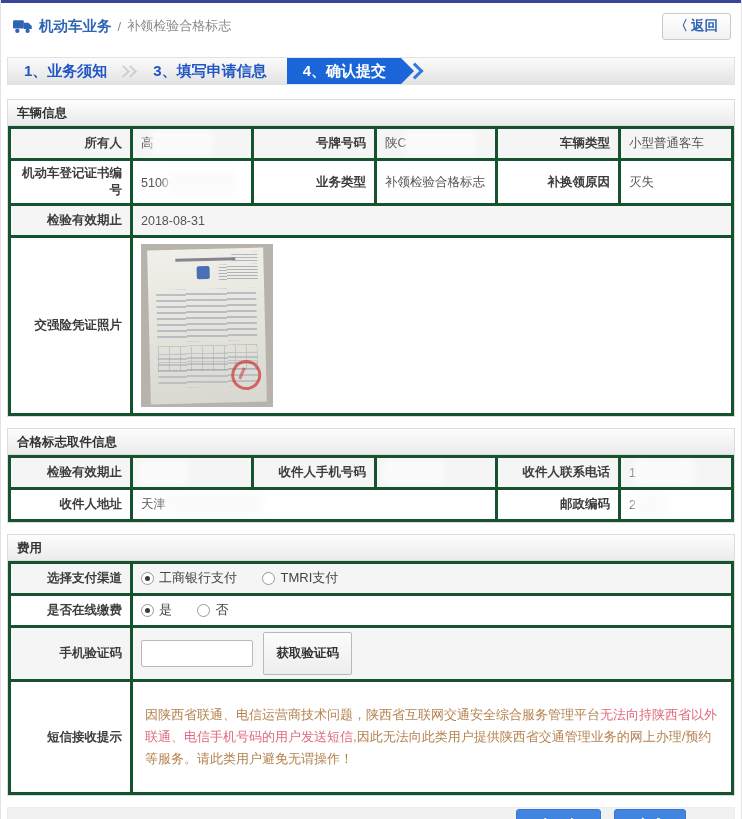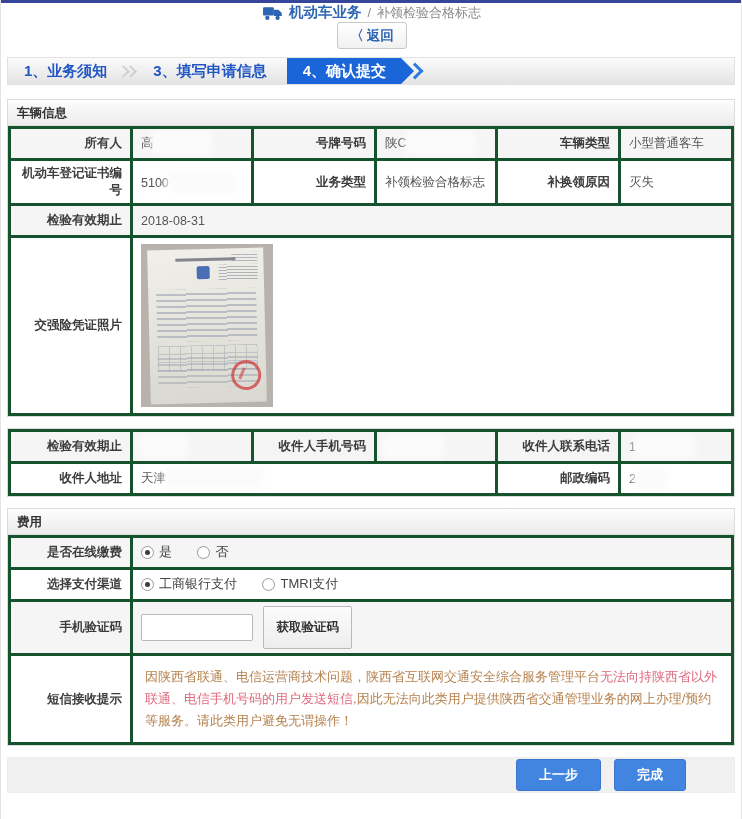--- a/index.html
+++ b/index.html
@@ -2,21 +2,21 @@
 <html><head>
 <meta charset="utf-8">
 <style>
   * { margin:0; padding:0; box-sizing:border-box; }
   html,body { background:#fff; }
   body { font-family:"Liberation Sans","DejaVu Sans",sans-serif; font-size:12.5px; color:#333; }
   .page { width:742px; height:819px; overflow:hidden; background:#fff; border-left:1px solid #e3e3e3; border-right:1px solid #e3e3e3; position:relative; }
   .topline { height:3px; background:#35469b; }
 
   
-  header { display:flex; align-items:center; justify-content:space-between; height:46px; padding:0 10px 0 12px;flex-direction:column; }
+  header { display:flex; align-items:center; justify-content:space-between; height:46px; padding:0 10px 0 12px; }
   .crumb { display:flex; align-items:center; gap:6px; }
   .crumb-primary { color:#2d64b3; font-weight:bold; font-size:14.5px; }
   .crumb-sep, .crumb-secondary { color:#8a8a8a; font-size:13px; }
   .truck-icon { width:20px; height:16px; }
   .back-btn { display:inline-flex; align-items:center; gap:3px; height:27px; padding:0 12px; background:linear-gradient(#ffffff,#f1f1f1); border:1px solid #c9c9c9; border-radius:3px; color:#2d64b3; font-weight:bold; font-size:13.5px; cursor:pointer; font-family:inherit; }
 
   
   .steps { display:flex; align-items:stretch; height:28px; margin:8px 6px 14px; background:linear-gradient(#fbfbfb,#e3e3e3); border:1px solid #e2e2e2; overflow:hidden; }
   .step { display:flex; align-items:center; padding:0 16px; color:#2156c4; font-weight:bold; font-size:15px; cursor:pointer; white-space:nowrap; }
   .sep { width:9px; height:9px; border-top:2px solid #cfcfcf; border-right:2px solid #cfcfcf; transform:rotate(45deg); align-self:center; margin:0 2px 0 -4px; }
@@ -53,21 +53,21 @@
   .p-stamp::after { content:""; position:absolute; inset:6px; border-left:3px solid rgba(206,55,55,.55); transform:rotate(38deg); }
 
   
   .price { color:#e02b2b; font-weight:bold; font-size:13px; }
   .unit { color:#333; font-size:13px; }
   .radio-opt { display:inline-flex; align-items:center; gap:5px; margin-right:22px; cursor:pointer; color:#444; font-size:13px; }
   .radio { width:13px; height:13px; border:1px solid #9a9a9a; border-radius:50%; background:#fff; position:relative; display:inline-block; }
   .radio.checked::after { content:""; position:absolute; inset:3px; background:#3c3c3c; border-radius:50%; }
   .code-input { width:112px; height:27px; border:1px solid #b9b9b9; border-radius:2px; background:#fff; padding:0 6px; font-family:inherit; font-size:13px; vertical-align:middle; }
   .code-btn { height:43px; padding:0 12px; margin-left:7px; background:linear-gradient(#fcfcfc,#ededed); border:1px solid #b9b9b9; border-radius:2px; font-weight:bold; color:#333; font-size:12.5px; cursor:pointer; vertical-align:middle; font-family:inherit; }
-  .notice-cell { line-height:22px; padding:10px 12px; }
+  .notice-cell { line-height:22px; padding:22px 12px; }
   .notice-main { color:#b5824e; font-size:13px; }
   .notice-hot { color:#e06a7d; font-size:13px; }
   tr.notice-row td { height:auto; }
 
   
   .footer { margin:0 6px 7px; height:36px; background:#f1f1f1; border:1px solid #ededed; display:flex; align-items:center; justify-content:flex-end; gap:13px; padding-right:48px; }
   .btn-blue { min-width:46px; padding:6px 22px; background:#4285e0; border:1px solid #3a76cc; border-radius:3px; color:#fff; font-weight:bold; font-size:13px; cursor:pointer; font-family:inherit; }
 </style>
 </head>
 <body>
@@ -151,20 +151,21 @@
               <div class="p-stamp"></div>
             </div>
           </div>
         </td>
       </tr>
     </tbody>
       </table>
   </section>
 
   <section class="box">
+    <div class="sec-title">合格标志取件信息</div>
     <table>
       <colgroup>
           <col style="width:122px">
           <col style="width:121px">
           <col style="width:123px">
           <col style="width:121px">
           <col style="width:123px">
           <col>
         </colgroup>
       <tbody>
@@ -188,42 +189,42 @@
 
   <section class="box">
     <div class="sec-title">费用</div>
     <table>
       <colgroup>
           <col style="width:122px">
           <col>
         </colgroup>
       <tbody>
       <tr>
+        <td class="lbl">选择支付渠道</td>
+        <td class="val">
+          <label class="radio-opt">
+            <span class="radio checked"></span>
+            <span>工商银行支付</span>
+          </label>
+          <label class="radio-opt">
+            <span class="radio"></span>
+            <span>TMRI支付</span>
+          </label>
+        </td>
+      </tr>
+      <tr>
         <td class="lbl">是否在线缴费</td>
         <td class="val">
           <label class="radio-opt">
             <span class="radio checked"></span>
             <span>是</span>
           </label>
           <label class="radio-opt">
             <span class="radio"></span>
             <span>否</span>
-          </label>
-        </td>
-      </tr>
-      <tr>
-        <td class="lbl">选择支付渠道</td>
-        <td class="val">
-          <label class="radio-opt">
-            <span class="radio checked"></span>
-            <span>工商银行支付</span>
-          </label>
-          <label class="radio-opt">
-            <span class="radio"></span>
-            <span>TMRI支付</span>
           </label>
         </td>
       </tr>
       <tr>
         <td class="lbl">手机验证码</td>
         <td class="val">
           <input class="code-input" type="text" value="" style="">
           <button class="code-btn">获取验证码</button>
         </td>
       </tr>

